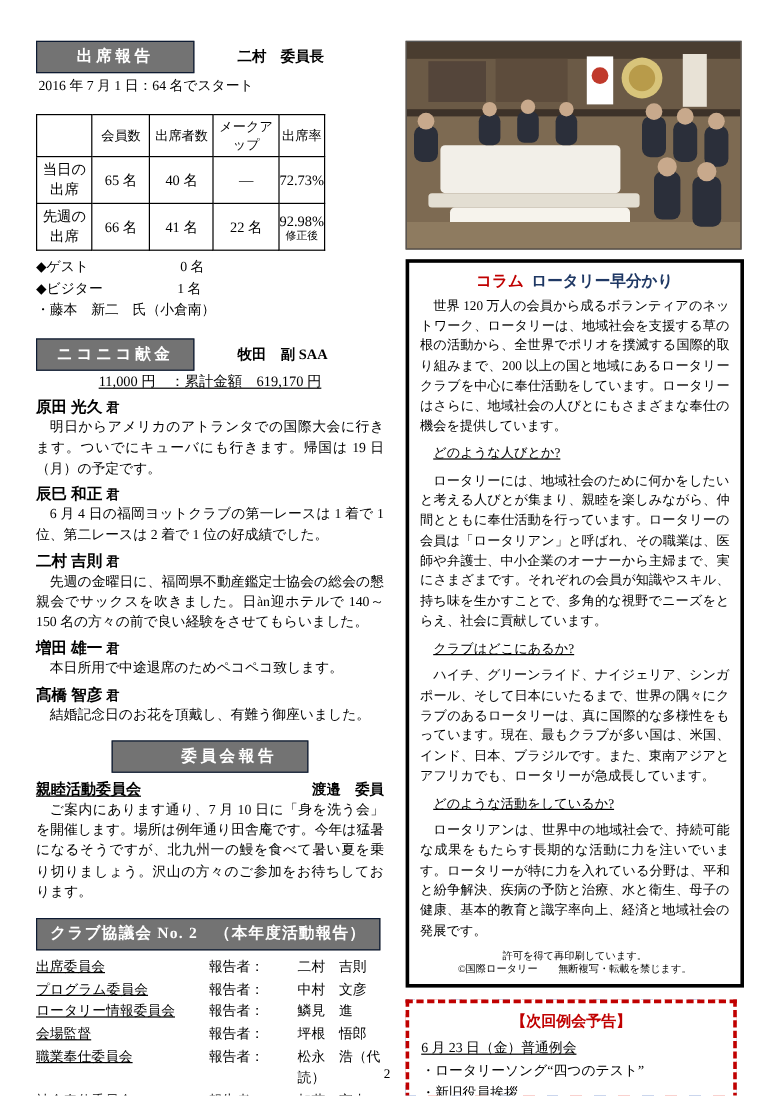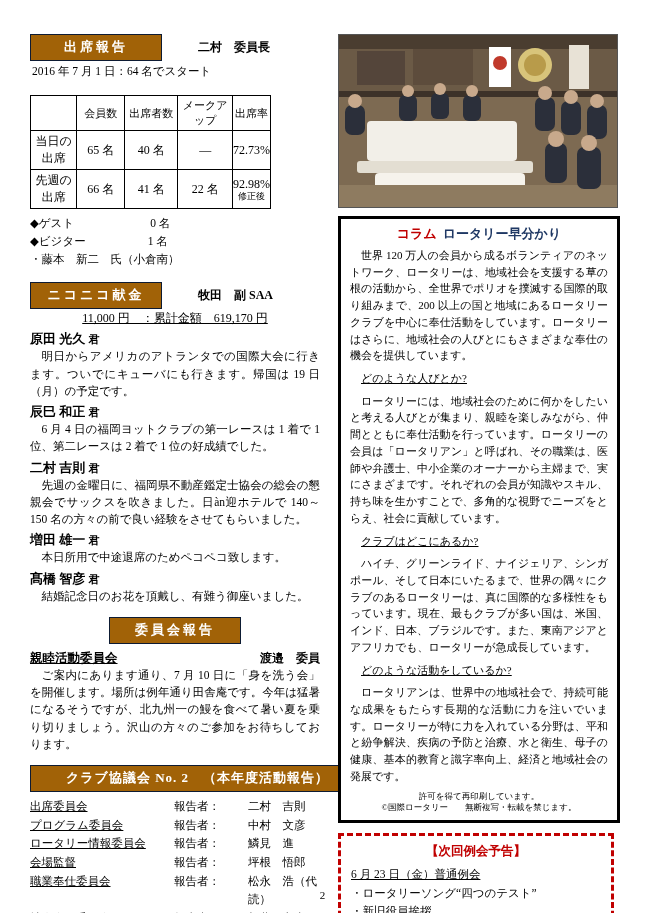--- a/index.html
+++ b/index.html
@@ -5,21 +5,21 @@
   html,body{margin:0;padding:0;}
   body{
     width:645px;height:913px;background:#ffffff;
     font-family:"Liberation Serif","DejaVu Serif",serif;
     color:#000;position:relative;overflow:hidden;
   }
   .page{position:relative;width:645px;height:913px;}
 
   
   .bar{
-    background:#a16207;color:#ffffff;font-weight:bold;
+    background:#737373;color:#ffffff;font-weight:bold;
     text-align:center;letter-spacing:3px;
     border:1px solid #0d1b33;
     font-size:13px;padding:3px 0 4px 0;
   }
 
   .ttl-right{position:absolute;font-weight:bold;font-size:12px;}
 
   
   #left{position:absolute;left:30px;top:34px;width:290px;}
 
@@ -162,30 +162,30 @@
     <div>
       <div class="person"><span>増田 雄一</span> <span class="rb">君</span></div>
       <p class="para">本日所用で中途退席のためペコペコ致します。</p>
     </div>
     <div>
       <div class="person"><span>髙橋 智彦</span> <span class="rb">君</span></div>
       <p class="para">結婚記念日のお花を頂戴し、有難う御座いました。</p>
     </div>
 
     <div style="margin-top:12px;">
-      <div class="bar" style="width:130px;margin:0 auto;">委員会報告</div>
+      <div class="bar" style="width:130px;margin:0 auto;padding-left:32px;">委員会報告</div>
     </div>
     <div class="cm-title" style="margin-top:6px;">
       <span style="text-decoration:underline;">親睦活動委員会</span>
       <span class="cm-right">渡邉　委員</span>
     </div>
     <p class="para" style="clear:both;">ご案内にあります通り、7 月 10 日に「身を洗う会」を開催します。場所は例年通り田舎庵です。今年は猛暑になるそうですが、北九州一の鰻を食べて暑い夏を乗り切りましょう。沢山の方々のご参加をお待ちしております。</p>
 
     <div style="margin-top:12px;">
-      <div class="bar" style="width:285px;letter-spacing:1px;padding-left:24px;">クラブ協議会 No. 2　（本年度活動報告）</div>
+      <div class="bar" style="width:285px;letter-spacing:1px;">クラブ協議会 No. 2　（本年度活動報告）</div>
     </div>
 
     <div style="margin-top:5px;">
       <div class="cc-row">
         <span class="cc-name">出席委員会</span>
         <span class="cc-rep">報告者：</span>
         <span class="cc-person">二村　吉則</span>
       </div>
       <div class="cc-row">
         <span class="cc-name">プログラム委員会</span>

